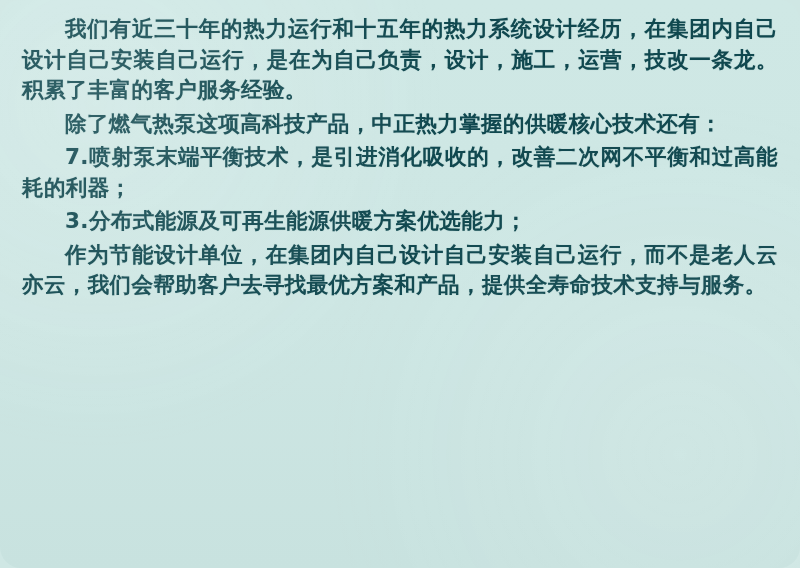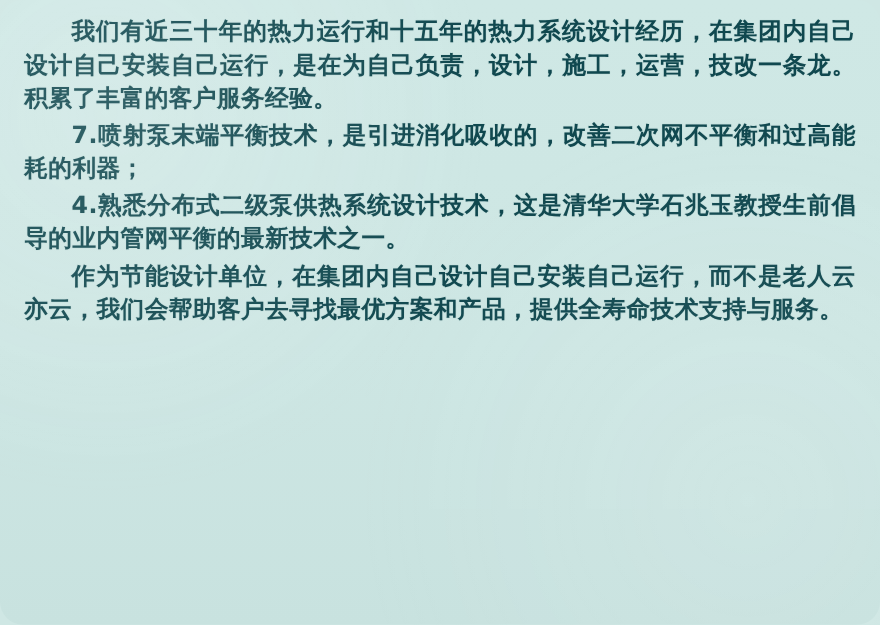--- a/index.html
+++ b/index.html
@@ -48,18 +48,19 @@
       radial-gradient(circle at 85% 80%, rgba(255,255,255,0.10), rgba(255,255,255,0) 45%);
     opacity: 0.8;
   }
 </style>
 </head>
 <body>
 
 <div class="page">
   <div class="doc-body">
     <p class="para">我们有近三十年的热力运行和十五年的热力系统设计经历，在集团内自己设计自己安装自己运行，是在为自己负责，设计，施工，运营，技改一条龙。积累了丰富的客户服务经验。</p>
+    <p class="para">除了燃气热泵这项高科技产品，中正热力掌握的供暖核心技术还有：</p>
     <p class="para">7.喷射泵末端平衡技术，是引进消化吸收的，改善二次网不平衡和过高能耗的利器；</p>
-    <p class="para">4.熟悉分布式二级泵供热系统设计技术，这是清华大学石兆玉教授生前倡导的业内管网平衡的最新技术之一。</p>
+    <p class="para">3.分布式能源及可再生能源供暖方案优选能力；</p>
     <p class="para">作为节能设计单位，在集团内自己设计自己安装自己运行，而不是老人云亦云，我们会帮助客户去寻找最优方案和产品，提供全寿命技术支持与服务。</p>
   </div>
   <div class="grain"></div>
 </div>
 
 </body></html>

